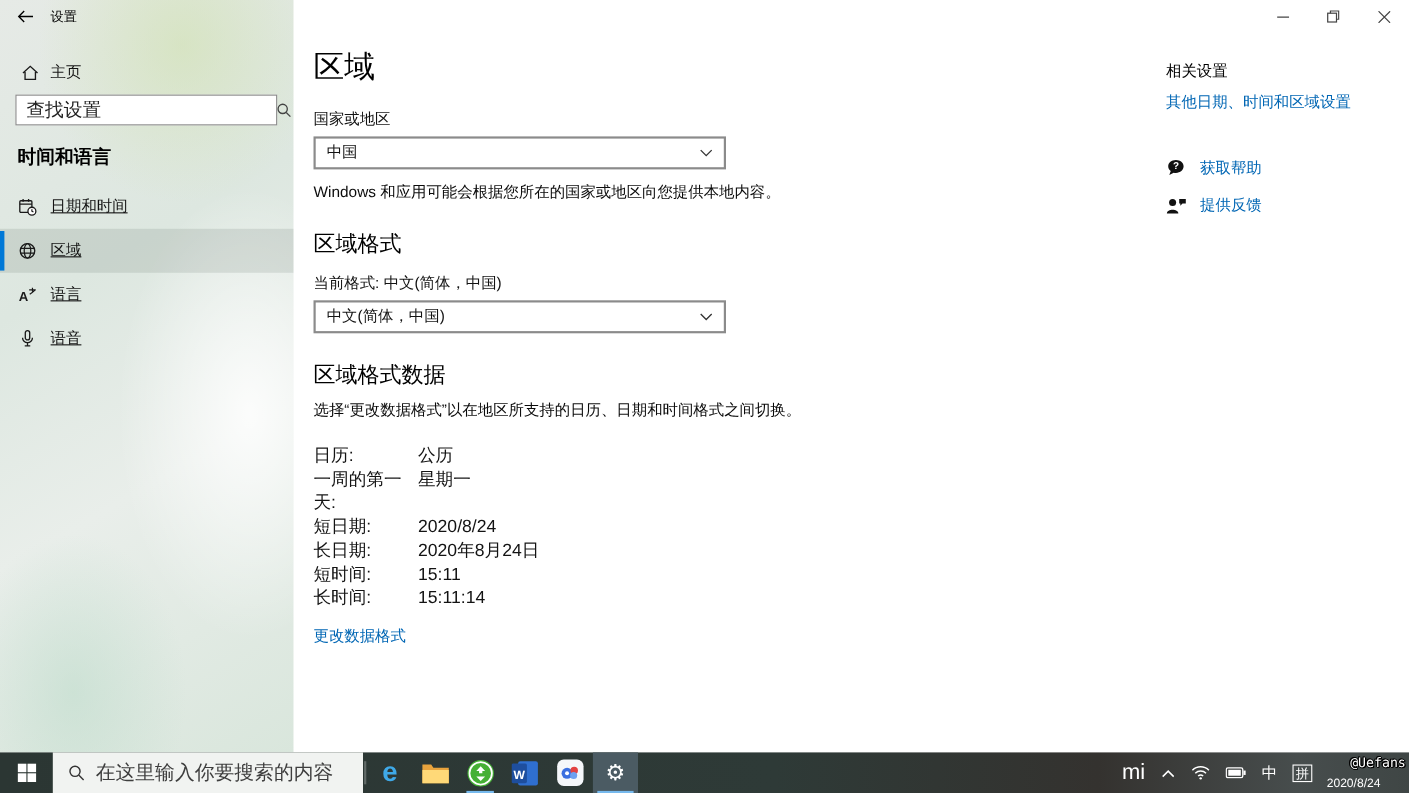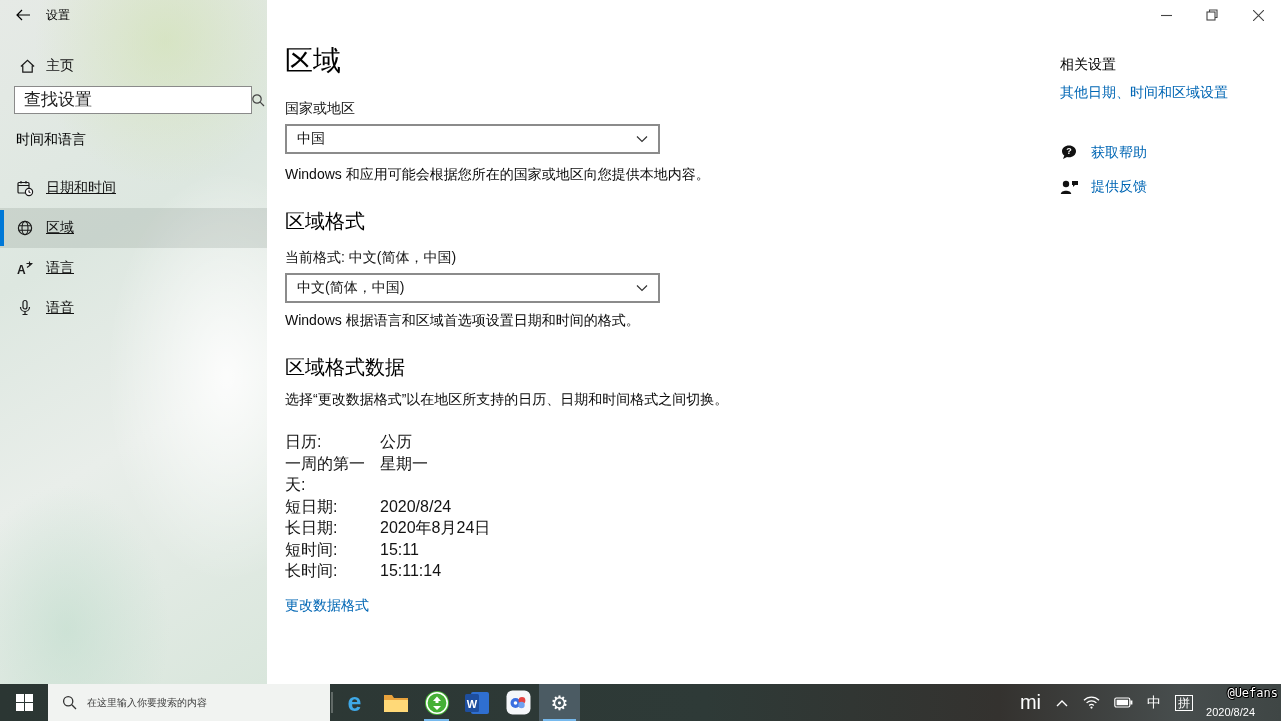--- a/index.html
+++ b/index.html
@@ -19,21 +19,21 @@
   }
   .back-btn{ position:absolute; left:8px; top:3px; width:30px; height:24px; display:flex; align-items:center; justify-content:center; cursor:pointer; }
   .win-title{ position:absolute; left:46px; top:7px; font-size:12px; color:#000; }
 
   .home-row{ position:absolute; left:0; top:48px; width:100%; height:36px; display:flex; align-items:center; padding-left:18px; gap:10px; font-size:14px; cursor:pointer; }
   .side-search{ position:absolute; left:14px; top:86px; width:238px; height:28px; background:#fff; border:1px solid #8a8a8a; display:flex; align-items:center; }
   .side-search input{ flex:1; border:none; outline:none; background:transparent; font-size:17px; padding:0 6px 0 9px; font-family:inherit; color:#111; }
   .side-search input::placeholder{ color:#222; opacity:1; }
   .side-search .mag{ margin-right:8px; }
 
-  .side-section{ position:absolute; left:16px; top:131px; font-size:14px; font-weight:normal; color:#000; }
+  .side-section{ position:absolute; left:16px; top:131px; font-size:17px; font-weight:bold; color:#000; }
 
   .nav{ position:absolute; left:0; top:168px; width:100%;text-decoration:underline; }
   .nav-item{ position:relative; height:40px; display:flex; align-items:center; padding-left:16px; gap:12px; font-size:14px; cursor:pointer; }
   .nav-item.selected{ background:rgba(60,80,70,.13); }
   .nav-item .accent{ display:none; }
   .nav-item.selected .accent{ display:block; position:absolute; left:0; top:2px; bottom:2px; width:4px; background:#0078d7; }
   .nav-ic{ width:18px; height:18px; display:flex; align-items:center; justify-content:center; }
 
   
   .content-right{ position:absolute; left:267px; top:0; right:0; bottom:0; background:#fff; }
@@ -58,21 +58,21 @@
   .rel-link{ margin-top:9px; display:block; line-height:19px; }
   .iconlink{ display:flex; align-items:center; gap:12px; margin-top:16px; }
   .iconlink.first{ margin-top:42px; }
 
   
   .taskbar{ position:absolute; left:0; bottom:0; width:100%; height:37px;
     background:linear-gradient(90deg,#2b3633 0%,#2e3a37 55%,#34322f 78%,#474d4d 92%,#3f4645 100%);
     display:flex; align-items:stretch; }
   .start-btn{ width:48px; display:flex; align-items:center; justify-content:center; cursor:pointer; }
   .tb-search{ width:282px; background:#f1f3f1; display:flex; align-items:center; gap:10px; padding-left:14px; cursor:text; }
-  .tb-search input{ flex:1; border:none; outline:none; background:transparent; font-size:10px; color:#c2410c; font-family:inherit; }
+  .tb-search input{ flex:1; border:none; outline:none; background:transparent; font-size:18px; color:#c2410c; font-family:inherit; }
   .tb-search input::placeholder{ color:#3e3e3e; opacity:1; }
   .tb-sep{ width:2px; background:rgba(255,255,255,.25); margin:8px 1px; }
   .tb-apps{ display:flex; }
   .tb-app{ position:relative; width:41px; display:flex; align-items:center; justify-content:center; cursor:pointer; }
   .tb-app.active{ background:#4b5b63; }
   .runline{ position:absolute; bottom:0; left:4px; right:4px; height:2px; background:#76b9ed; }
   .runline.short{ left:8px; right:8px; }
   .tb-spacer{ flex:1; }
   .tray{ display:flex; align-items:center; gap:14px; padding-right:10px; color:#fff; }
   .tray-mi{ font-weight:normal; font-size:20px; letter-spacing:0; cursor:pointer; }
@@ -203,21 +203,20 @@
         <div class="desc">Windows 和应用可能会根据您所在的国家或地区向您提供本地内容。</div>
 
         <div class="sec-head">区域格式</div>
         <div class="field-label" style="margin-top:14px">当前格式: 中文(简体，中国)</div>
         <div class="dropdown">
           <span class="dd-val">中文(简体，中国)</span>
           <svg width="12" height="8" viewBox="0 0 12 8">
               <path d="M1 1.5 L6 6.5 L11 1.5" stroke="#333" stroke-width="1.2" fill="none"></path>
             </svg>
         </div>
-        <div class="desc" style="margin-top:9px">Windows 根据语言和区域首选项设置日期和时间的格式。</div>
 
         <div class="sec-head">区域格式数据</div>
         <div class="desc" style="margin-top:10px">选择“更改数据格式”以在地区所支持的日历、日期和时间格式之间切换。</div>
 
         <div class="fmt-table">
           <div class="fmt-row">
               <span class="fl">日历:</span>
               <span>公历</span>
             </div>
           <div class="fmt-row">

